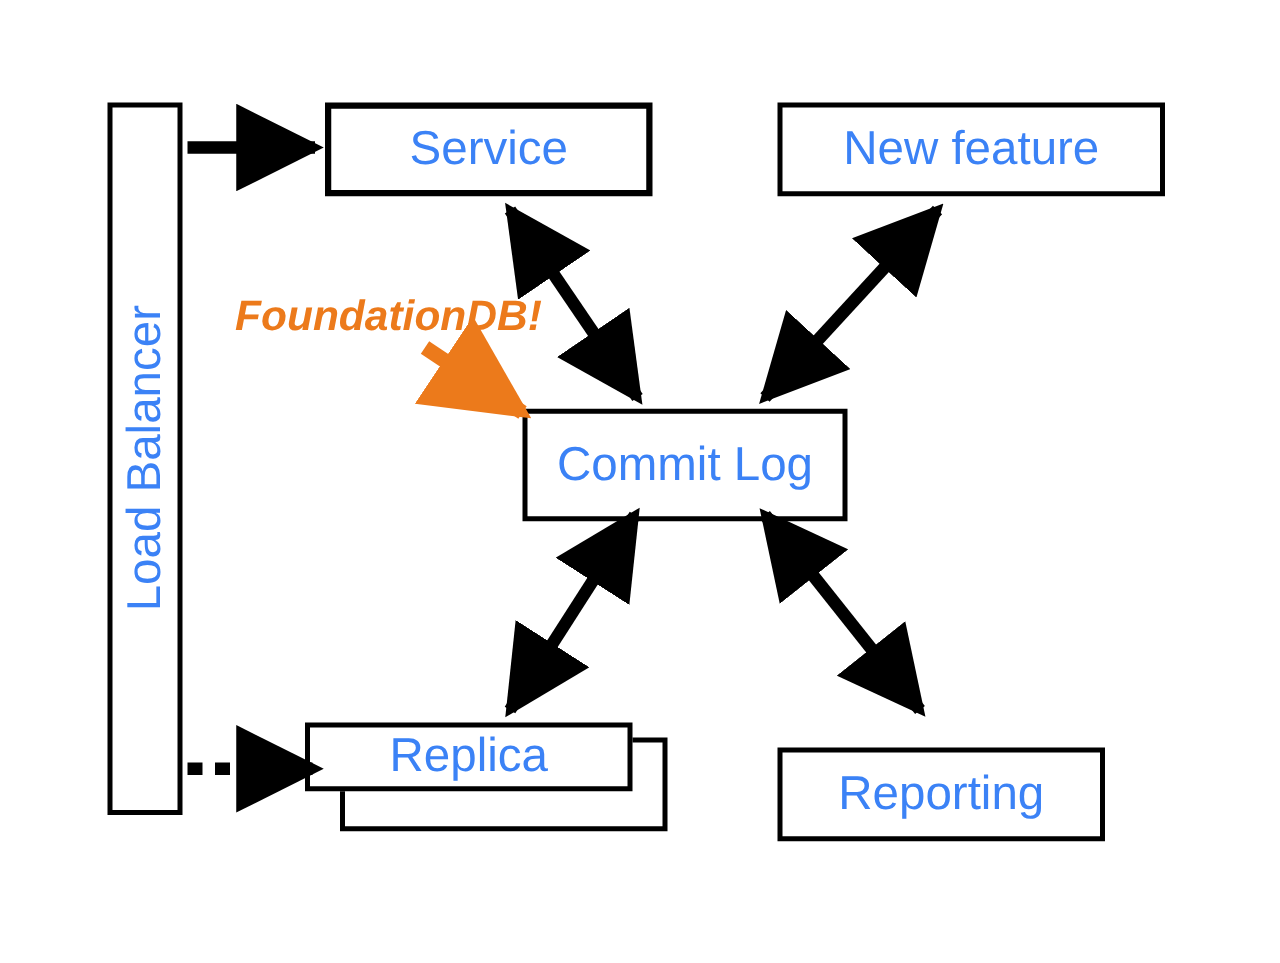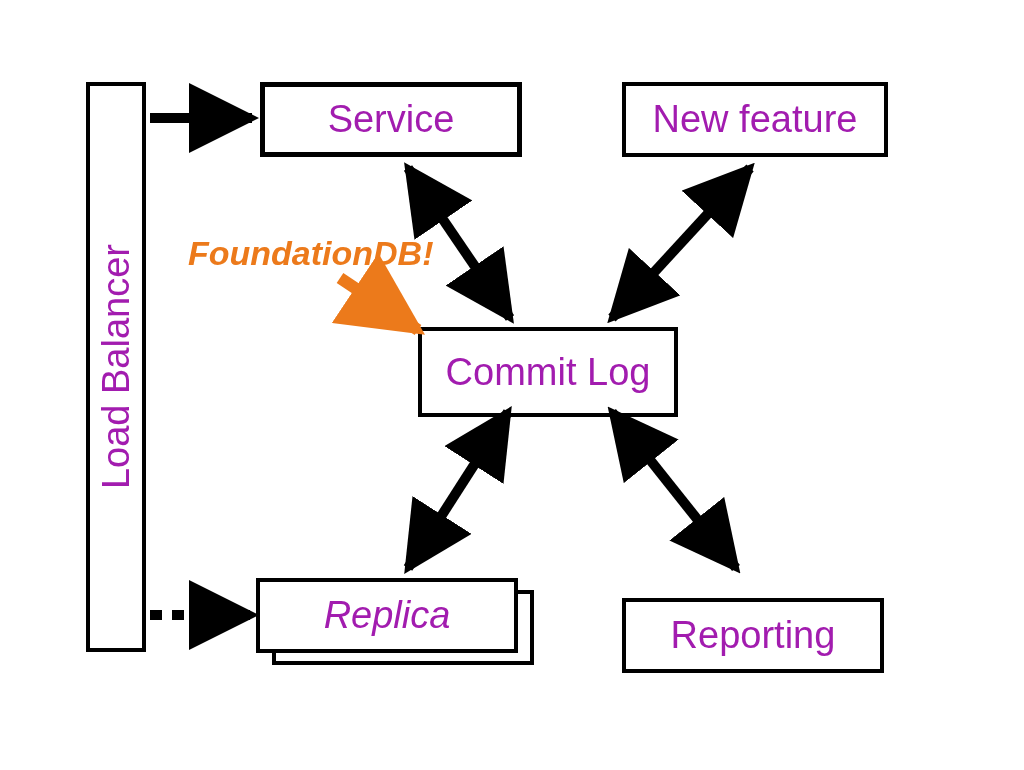--- a/index.html
+++ b/index.html
@@ -17,21 +17,21 @@
     height: 770px;
   }
   .box {
     position: absolute;
     border: 4px solid #000;
     background: #fff;
     display: flex;
     align-items: center;
     justify-content: center;
     font-size: 38px;
-    color: #a21caf;
+    color: #3b82f6;
     box-sizing: border-box;
   }
   .vtext {
     writing-mode: vertical-rl;
     transform: rotate(180deg);
     font-size: 38px;
   }
   .callout {
     position: absolute;
     color: #ec7a1b;
@@ -56,30 +56,30 @@
 <div class="stage">
 
   <div class="box" style="left:86px; top:82px; width:60px; height:570px;">
     <span class="vtext">Load Balancer</span>
   </div>
 
   <div class="box" style="left:260px; top:82px; width:262px; height:75px; border-width:5px;">
     <span>Service</span>
   </div>
 
-  <div class="box" style="left:622px; top:82px; width:266px; height:75px;">
+  <div class="box" style="left:622px; top:82px; width:310px; height:75px;">
     <span>New feature</span>
   </div>
 
   <div class="box" style="left:418px; top:327px; width:260px; height:90px;">
     <span>Commit Log</span>
   </div>
 
   <div class="box" style="left:272px; top:590px; width:262px; height:75px;"></div>
-  <div class="box" style="left:256px; top:578px; width:262px; height:75px;font-style:italic;">
+  <div class="box" style="left:244px; top:578px; width:262px; height:55px;">
     <span>Replica</span>
   </div>
 
   <div class="box" style="left:622px; top:598px; width:262px; height:75px;">
     <span>Reporting</span>
   </div>
 
   <div class="callout" style="left:188px; top:234px;">FoundationDB!</div>
 
   <svg class="overlay" viewBox="0 0 1024 770">

